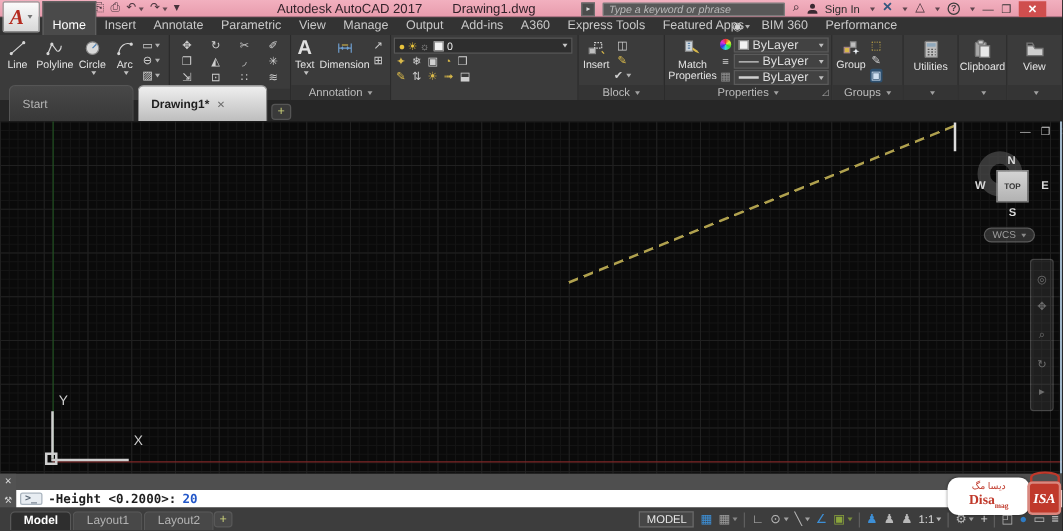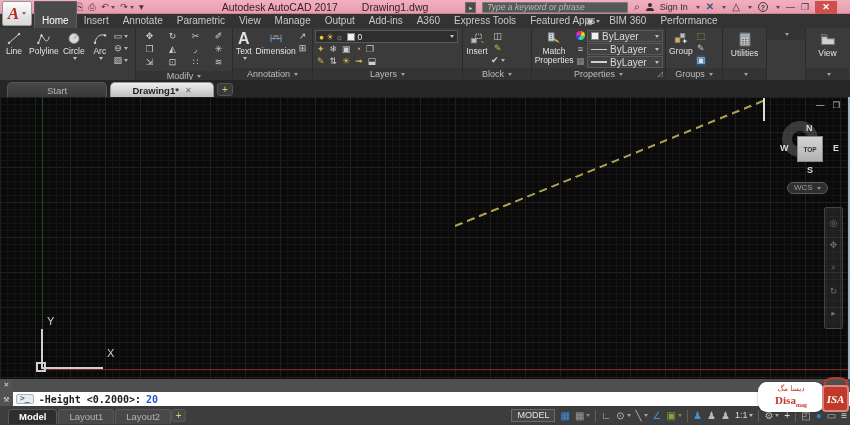--- a/index.html
+++ b/index.html
@@ -57,21 +57,21 @@
   .minirow{display:flex;gap:5px;font-size:8.5px;color:#c9c9c9;line-height:11px;padding-left:2px}
   .ddstack{display:flex;flex-direction:column;gap:1px;flex:1}
   .dd{height:12px;background:#424242;border:1px solid #5a5a5a;display:flex;align-items:center;gap:3px;padding:0 3px;font-size:10px;color:#ddd}
   .dd .car{margin-left:auto}
   .ltline{display:inline-block;width:16px;height:1px;background:#cfcfcf}
   .cwheel{width:9px;height:9px;border-radius:50%;background:conic-gradient(#e33,#ee3,#3d3,#3dd,#33d,#d3d,#e33);display:inline-block}
   .hl{background:#2d4f6e;border-radius:2px;padding:0 1px}
   .launcher{position:absolute;right:2px;font-size:7px;color:#a8a8a8}
   
   .filetabs{position:absolute;left:0;top:80px;width:100%;height:17px;background:#262626;display:flex;align-items:flex-end;padding-left:7px;gap:3px}
-  .ftab{height:15px;border-radius:5px 5px 0 0;font-size:9.5px;display:flex;align-items:center;justify-content:center;gap:6px;padding:0 10px}
+  .ftab{height:29px;border-radius:5px 5px 0 0;font-size:9.5px;display:flex;align-items:center;gap:6px;padding:0 10px}
   .ftab.start{width:100px;background:linear-gradient(#484848,#383838);color:#b5b5b5;border:1px solid #555;border-bottom:none}
   .ftab.activefile{width:104px;background:linear-gradient(#efefef,#bdbdbd);color:#1e1e1e;font-weight:bold;border:1px solid #999;border-bottom:none}
   .ftab .x{font-size:8px;color:#6a6a6a;font-weight:normal}
   .fplus{width:16px;height:13px;margin-bottom:1px;background:#3a3a3a;border:1px solid #555;border-radius:3px;color:#cdd37a;
          font-size:10px;line-height:11px;text-align:center}
   
   .viewport{position:absolute;left:0;top:97px;width:850px;height:282px;background-color:#0a0a0a;overflow:hidden;
     background-image:
       linear-gradient(#202020 1px,transparent 1px),linear-gradient(90deg,#202020 1px,transparent 1px),
       linear-gradient(#141414 1px,transparent 1px),linear-gradient(90deg,#141414 1px,transparent 1px);
@@ -330,24 +330,20 @@
             <div class="minirow">
 
             <span class="mini" style="color: rgb(216, 184, 74);">✎</span>
                 <span class="mini">⇅</span>
                 <span class="mini" style="color: rgb(216, 184, 74);">☀</span>
                 <span class="mini" style="color: rgb(216, 184, 74);">➟</span>
                 <span class="mini">⬓</span>
               </div>
           </div>
         </div>
-        <div class="pfoot">
-            <span>Layers</span>
-            <i class="car"></i>
-          </div>
       </div>
 
       <div class="panel" style="width:69px">
         <div class="pbody">
           <div class="bigbtn">
             <svg class="bicon" viewBox="0 0 24 24">
                 <rect x="3" y="12" width="8" height="7" fill="#bfbfbf" stroke="#888"></rect>
                 <rect x="10" y="5" width="9" height="7" stroke-dasharray="2 1.5"></rect>
                 <path d="M19 16 l3 3" stroke="#d8b84a"></path>
               </svg>
@@ -439,20 +435,30 @@
               </svg>
             <span>Utilities</span>
           </div>
         </div>
         <div class="pfoot">
             <i class="car"></i>
           </div>
       </div>
 
       <div class="panel" style="width:39px">
+        <div class="pbody" style="justify-content:center">
+          <div class="bigbtn">
+            <svg class="bicon" style="width:18px;height:17px" viewBox="0 0 24 24">
+                <rect x="4" y="4" width="12" height="16" rx="1" fill="#a8a8a8" stroke="#777"></rect>
+                <rect x="7" y="2" width="6" height="4" rx="1" fill="#cfcfcf" stroke="#777"></rect>
+                <rect x="9" y="8" width="11" height="13" fill="#e8e8e8" stroke="#777"></rect>
+              </svg>
+            <span>Clipboard</span>
+          </div>
+        </div>
         <div class="pfoot">
             <i class="car"></i>
           </div>
       </div>
 
       <div class="panel" style="width:43px;border-right:none">
         <div class="pbody" style="justify-content:center">
           <div class="bigbtn">
             <svg class="bicon" style="width:18px;height:17px" viewBox="0 0 24 24">
                 <path d="M3 8 h7 l2 3 h9 v8 h-18 z" fill="#cfcfcf" stroke="#777"></path>

